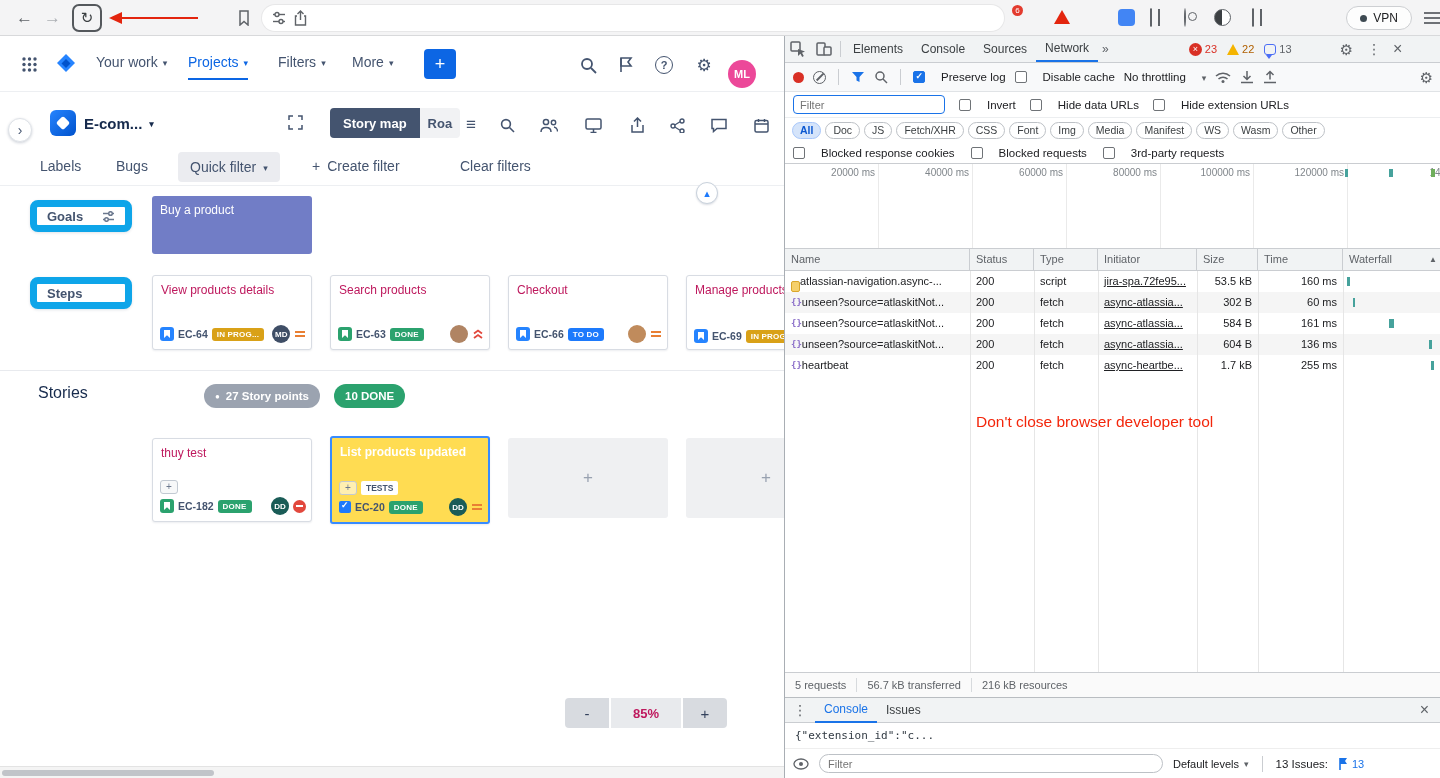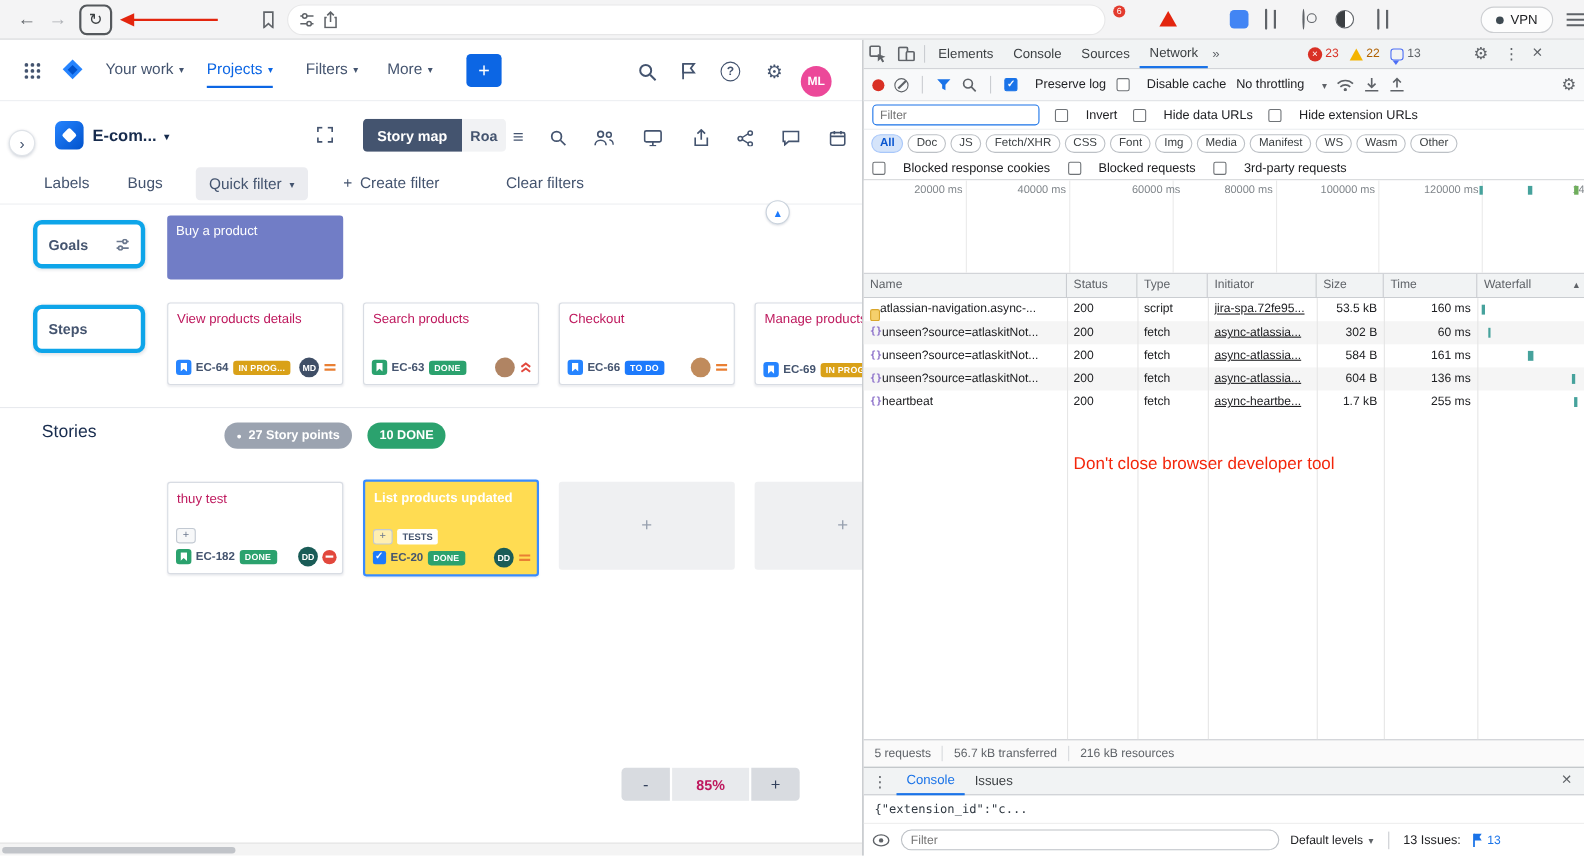--- a/index.html
+++ b/index.html
@@ -50,21 +50,21 @@
 .vt-dark{background:#44546F;color:#fff;font-size:13px;font-weight:600;height:30px;display:flex;align-items:center;padding:0 13px}
 .vt-light{background:#F1F2F4;color:#44546F;font-size:13px;font-weight:600;height:30px;display:flex;align-items:center;padding:0 8px;max-width:40px;overflow:hidden}
 .pico{position:absolute;top:76px;width:26px;height:26px;display:flex;align-items:center;justify-content:center;color:#44546F;cursor:pointer;font-size:17px}
 .expandbtn{position:absolute;left:8px;top:82px;width:24px;height:24px;border-radius:50%;background:#fff;border:1px solid #DFE3E8;box-shadow:0 1px 3px rgba(9,30,66,.2);display:flex;align-items:center;justify-content:center;font-size:14px;color:#44546F;cursor:pointer;z-index:3}
 
 .fbar{position:absolute;left:0;top:114px;width:784px;height:36px;border-bottom:1px solid #EDEFF2}
 .ftext{position:absolute;top:8px;font-size:14px;color:#44546F;cursor:pointer}
 .qfbtn{position:absolute;left:178px;top:2px;height:30px;background:#EBECF0;border:none;border-radius:4px;padding:0 12px;font-size:14px;color:#44546F;display:flex;align-items:center;gap:7px;cursor:pointer}
 
 .scrollupbtn{position:absolute;left:696px;top:146px;width:22px;height:22px;border-radius:50%;border:1px solid #C9D2DC;background:#fff;color:#1D7AFC;font-size:11px;display:flex;align-items:center;justify-content:center;cursor:pointer;box-shadow:0 1px 2px rgba(9,30,66,.15)}
-.fpill{position:absolute;left:30px;width:102px;height:44px;background:#fff;border:4px solid #0ea5e9;border-radius:8px;box-shadow:0 1px 3px rgba(9,30,66,.12);display:flex;align-items:center;justify-content:space-between;padding:0 10px;font-size:13px;font-weight:600;color:#44546F;cursor:pointer}
+.fpill{position:absolute;left:30px;width:102px;height:32px;background:#fff;border:7px solid #0ea5e9;border-radius:8px;box-shadow:0 1px 3px rgba(9,30,66,.12);display:flex;align-items:center;justify-content:space-between;padding:0 10px;font-size:13px;font-weight:600;color:#44546F;cursor:pointer}
 .goalcard{position:absolute;left:152px;top:160px;width:160px;height:58px;border-radius:3px;padding:7px 8px;font-size:12px;color:#fff;cursor:pointer}
 .card{position:absolute;width:160px;background:#fff;border:1px solid #D8DCE3;border-radius:3px;box-shadow:0 1px 2px rgba(9,30,66,.08);cursor:pointer}
 .card .ttl{font-size:12px;color:#be185d;padding:7px 8px 0;line-height:1.25}
 .card .foot{position:absolute;left:7px;right:5px;bottom:6px;display:flex;align-items:center;gap:4px}
 .card .chips{position:absolute;left:7px;bottom:27px;display:flex;gap:4px;align-items:center}
 .pluschip{width:18px;height:14px;border:1px solid #C2C9D2;border-radius:3px;background:#F7F8F9;font-size:10px;line-height:12px;text-align:center;color:#6B788E;cursor:pointer}
 .labelchip{height:14px;background:#fff;border-radius:2px;font-size:8.5px;font-weight:700;color:#44546F;padding:0 5px;line-height:14px}
 .typeico{width:14px;height:14px;border-radius:3px;position:relative;flex:none}
 .typeico::after{content:"";position:absolute;left:4px;top:3px;width:6px;height:8px;background:#fff;clip-path:polygon(0 0,100% 0,100% 100%,50% 65%,0 100%)}
 .key{font-size:10.5px;color:#44546F;font-weight:700;white-space:nowrap}
@@ -591,21 +591,21 @@
 
       <div class="dt-overview">
         <span class="gline" style="left:93px"></span>
         <span class="gline" style="left:187px"></span>
         <span class="gline" style="left:281px"></span>
         <span class="gline" style="left:375px"></span>
         <span class="gline" style="left:468px"></span>
         <span class="gline" style="left:562px"></span>
         <span class="tick" style="right:566px">20000 ms</span>
         <span class="tick" style="right:472px">40000 ms</span>
-        <span class="tick" style="right:368px">60000 ms</span>
+        <span class="tick" style="right:378px">60000 ms</span>
         <span class="tick" style="right:284px">80000 ms</span>
         <span class="tick" style="right:191px">100000 ms</span>
         <span class="tick" style="right:97px">120000 ms</span>
         <span class="tick" style="right:-38px">140000 ms</span>
         <span class="minibar" style="left:560px"></span>
         <span class="minibar" style="left:604px;width:4px"></span>
         <span class="minibar" style="left:646px;width:4px;background:#6FAE5C"></span>
       </div>
 
       <div class="dt-thead">

